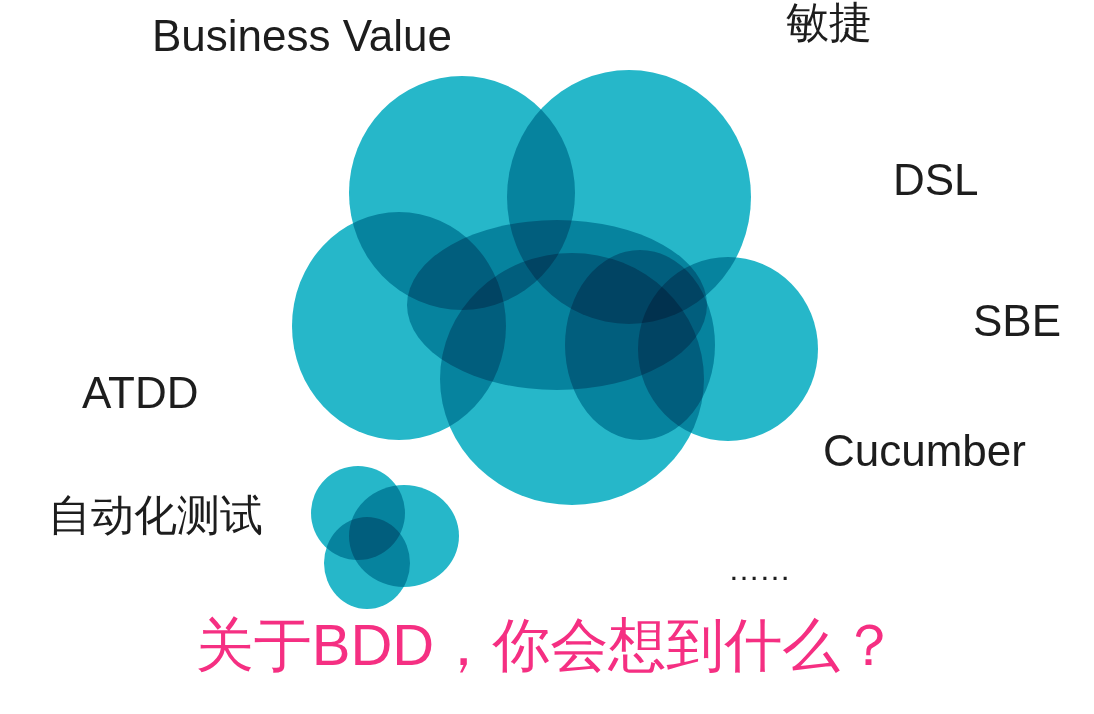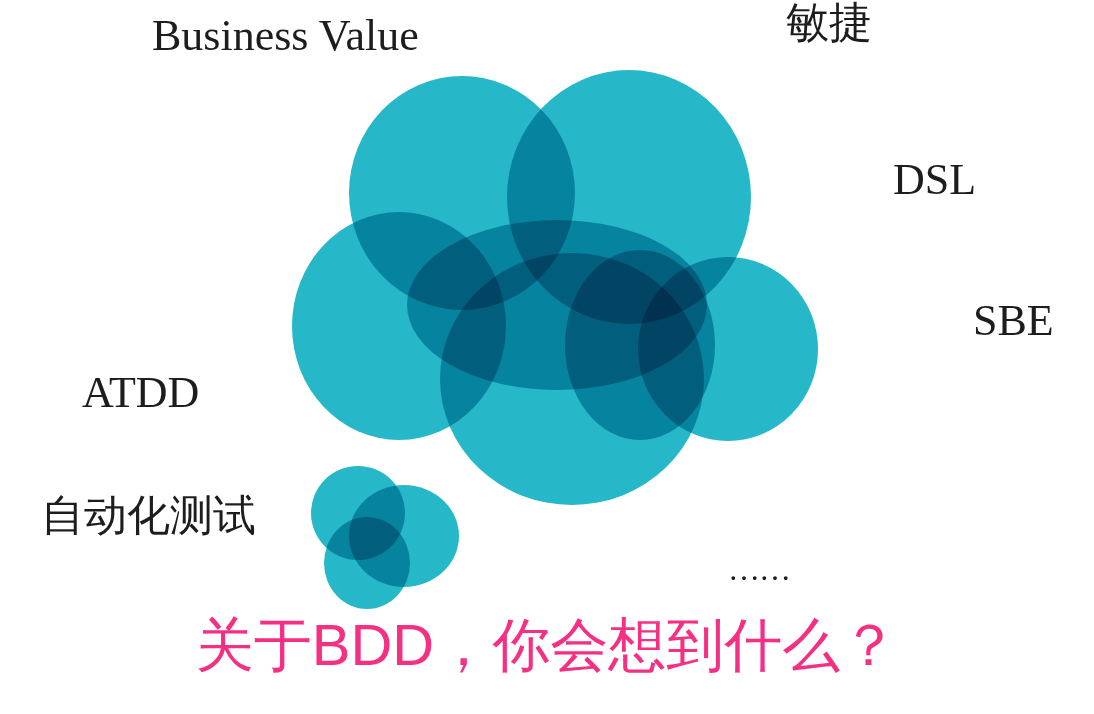--- a/index.html
+++ b/index.html
@@ -13,32 +13,32 @@
     background:var(--bg,#fff);overflow:hidden;isolation:isolate;
   }
   .cloud-svg{position:absolute;left:0;top:0;z-index:0;}
   .backdrop{fill:#ffffff;}
   .bubble{
     fill:var(--cloud,#26b7c9);
     mix-blend-mode:multiply;
   }
   .kw{
     position:absolute;z-index:2;white-space:nowrap;
-    color:var(--ink,#1d1d1d);line-height:1;font-weight:400;font-family:Liberation Serif, serif;
+    color:var(--ink,#1d1d1d);line-height:1;font-weight:400;
   }
   .kw-latin{font-size:44px;letter-spacing:0px;}
   .kw-cjk{font-size:43px;}
   #kw-business-value{left:152px;top:14px;}
   #kw-agile{left:738px;top:1px;margin-left:48px;}
   #kw-behavior{left:60px;top:149px;}
   #kw-dsl{left:893px;top:158px;}
   #kw-sbe{left:973px;top:299px;}
   #kw-atdd{left:82px;top:371px;}
   #kw-cucumber{left:823px;top:429px;}
-  #kw-automated-testing{left:41px;top:494px;}
+  #kw-automated-testing{left:48px;top:494px;}
   #kw-more{left:728px;top:553px;font-size:32px;letter-spacing:-1px;}
   .slide-title{
     position:absolute;z-index:2;left:0;right:0;top:612px;
     text-align:center;font-size:58px;line-height:1.15;font-weight:400;
     color:var(--accent,#f52f82);white-space:nowrap;
   }
 </style>
 </head>
 <body>
 
@@ -58,18 +58,19 @@
     <circle class="bubble" cx="358" cy="513" r="47"></circle>
     <ellipse class="bubble" cx="404" cy="536" rx="55" ry="51"></ellipse>
     <ellipse class="bubble" cx="367" cy="563" rx="43" ry="46"></ellipse>
   </svg>
 
   <span class="kw kw-latin" id="kw-business-value">Business Value</span>
   <span class="kw kw-cjk" id="kw-agile">敏捷</span>
   <span class="kw kw-latin" id="kw-dsl">DSL</span>
   <span class="kw kw-latin" id="kw-atdd">ATDD</span>
   <span class="kw kw-latin" id="kw-sbe">SBE</span>
+  <span class="kw kw-latin" id="kw-cucumber">Cucumber</span>
   <span class="kw kw-cjk" id="kw-automated-testing">自动化测试</span>
   <span class="kw kw-cjk" id="kw-more">……</span>
 
   <div class="slide-title">关于BDD，你会想到什么？</div>
 
 </div>
 
 </body></html>

